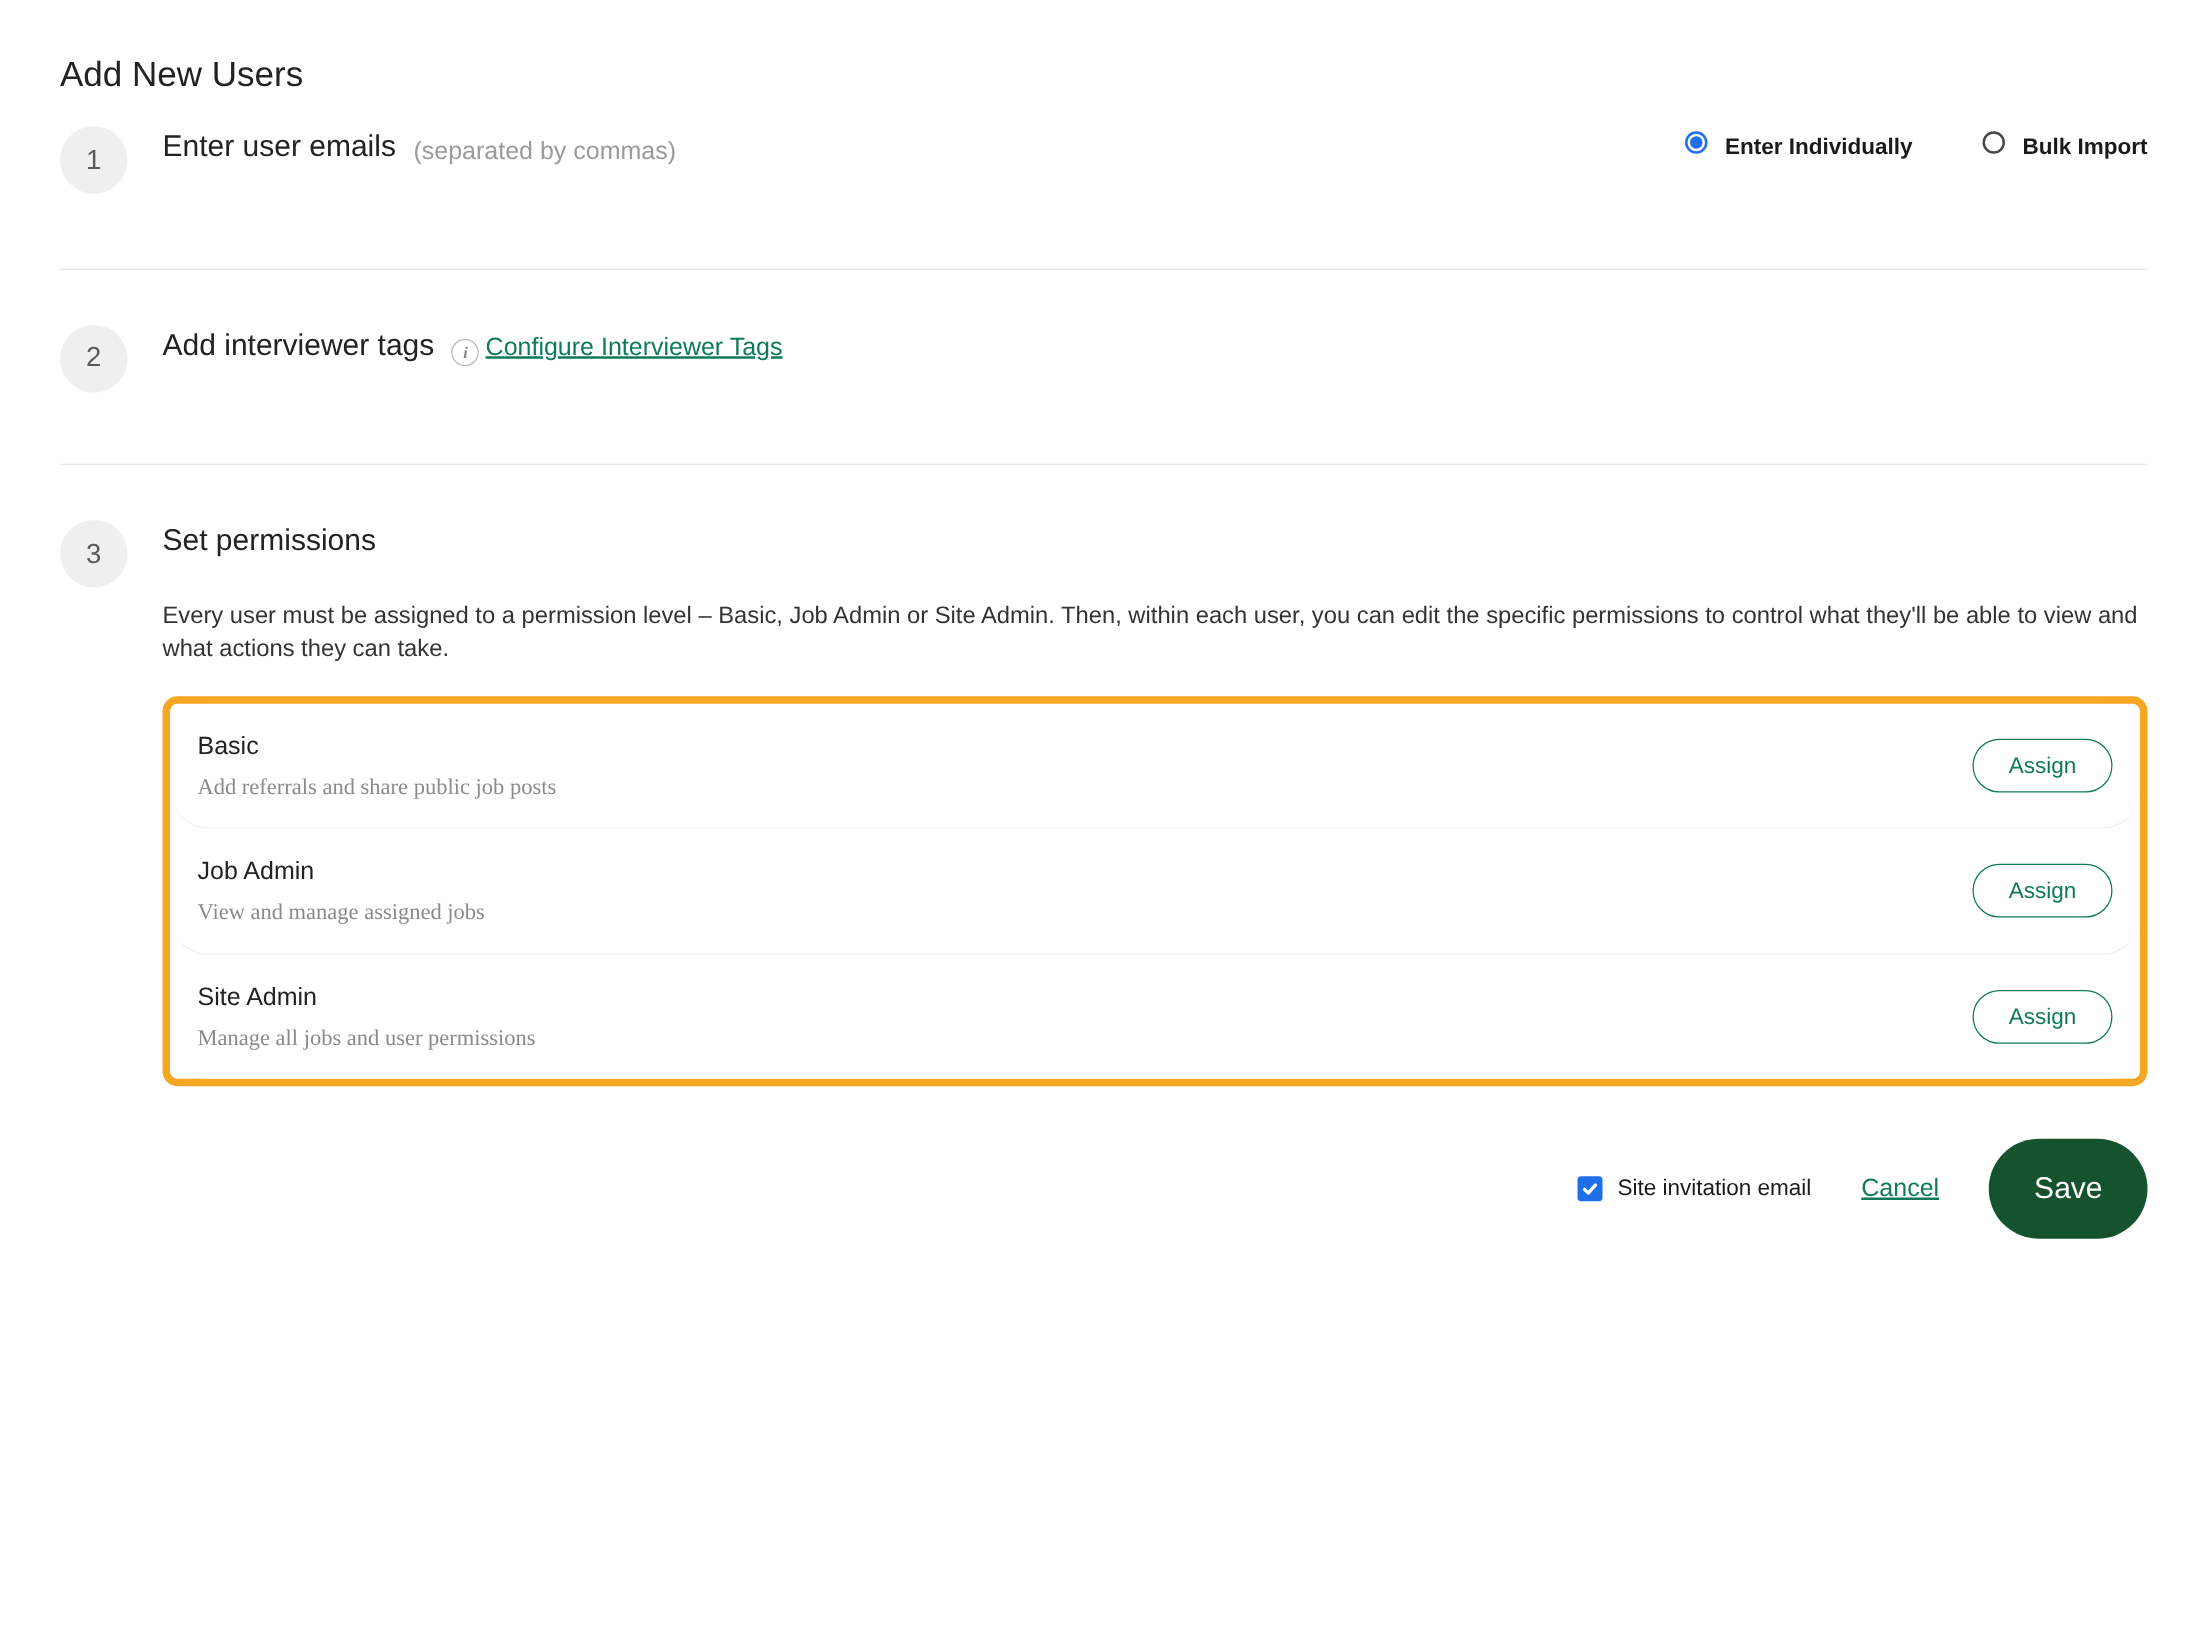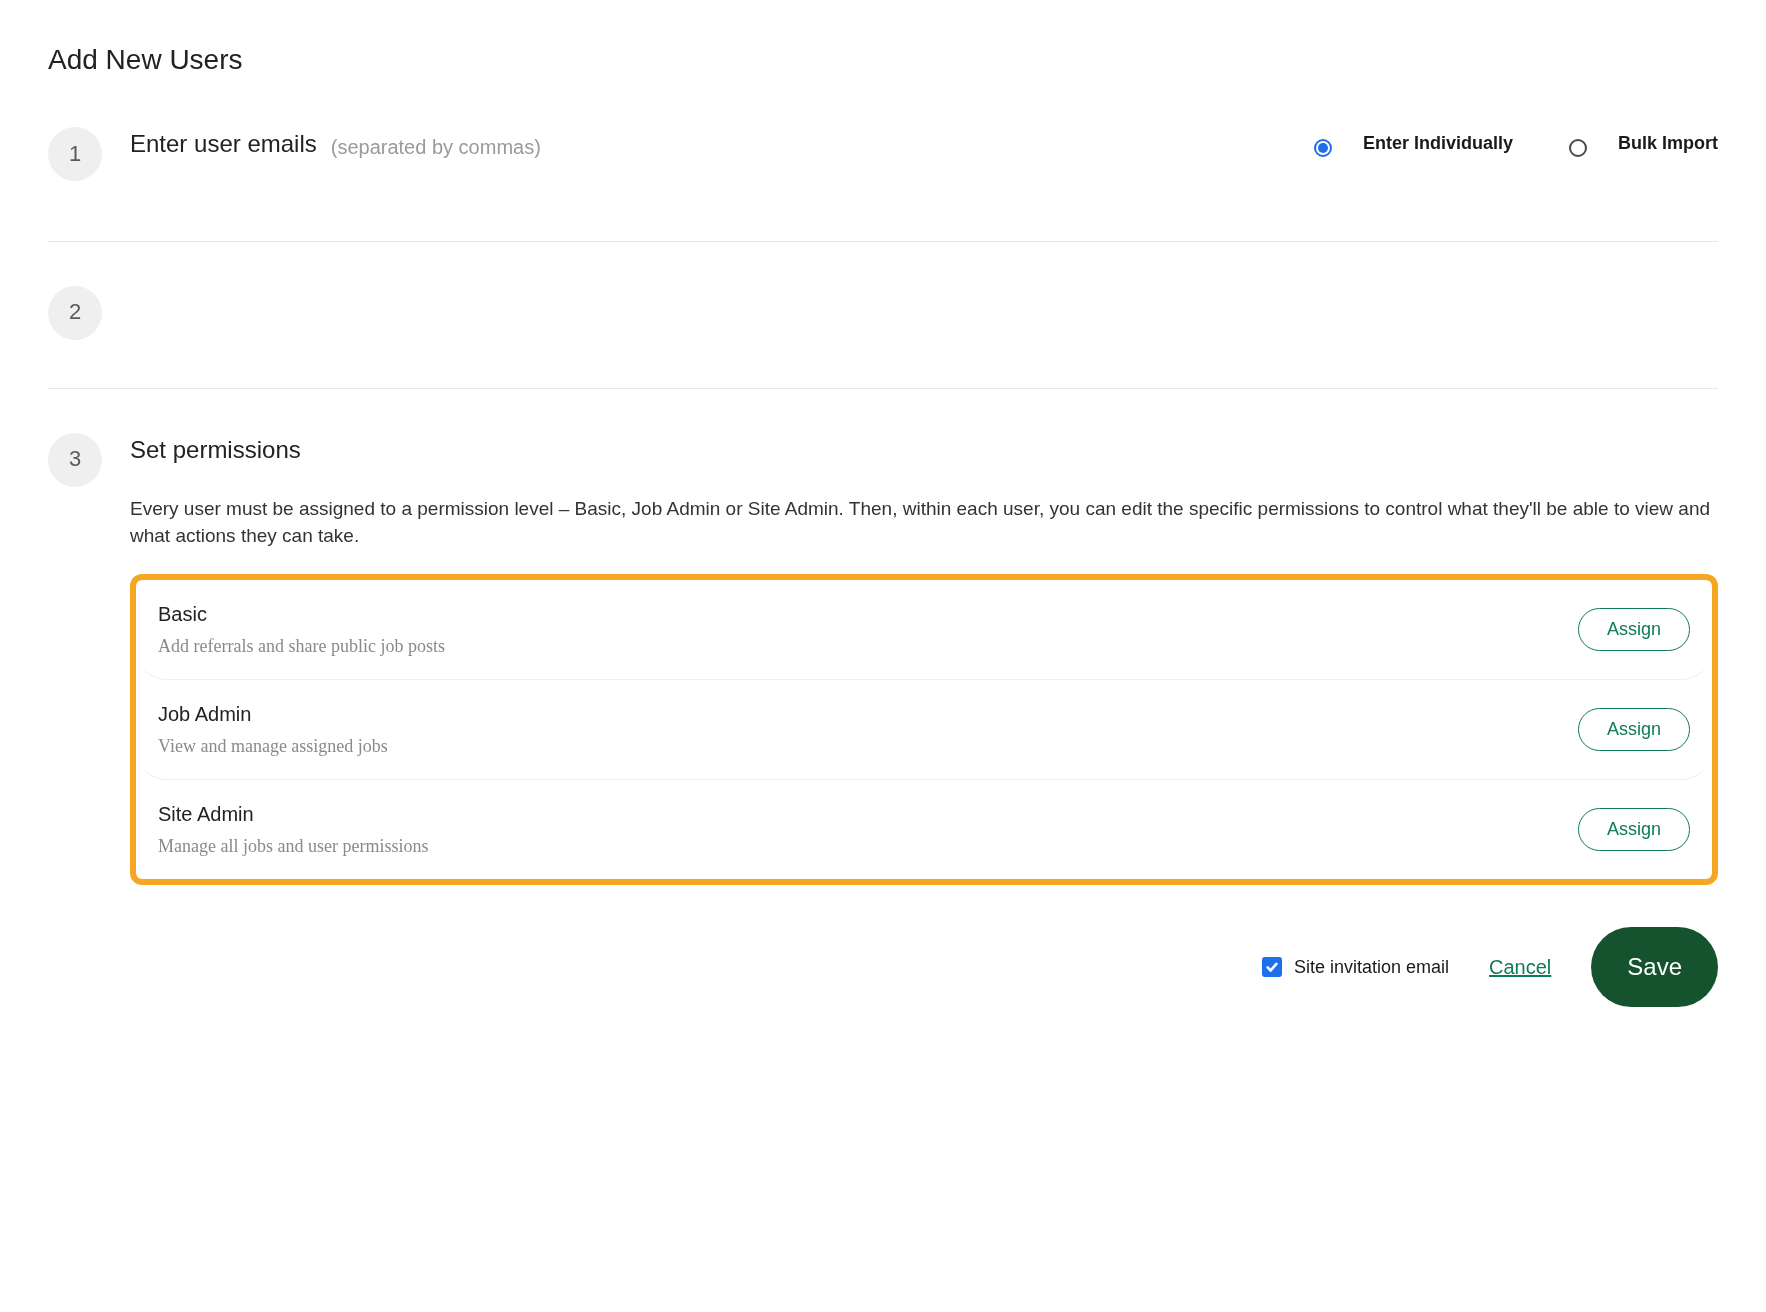--- a/index.html
+++ b/index.html
@@ -8,21 +8,21 @@
       background: #ffffff;
       color: #1a1a1a;
       padding: 40px 48px;
       font-size: 18px;
       line-height: 1.4;
     }
     .page-title {
       font-size: 28px;
       font-weight: 500;
       color: #222;
-      margin-bottom: 48px;
+      margin-bottom: 22px;
     }
     .step {
       display: flex;
       align-items: flex-start;
       gap: 28px;
       padding-bottom: 48px;
     }
     .step-body { flex: 1; }
     .step-number {
       width: 54px;
@@ -56,22 +56,22 @@
       color: #9a9a9a;
       font-weight: 400;
     }
     .radio-group {
       display: flex;
       align-items: center;
       gap: 56px;
     }
     .radio-option {
       display: inline-flex;
-      align-items: flex-end;
-      gap: 31px;
+      align-items: flex-start;
+      gap: 14px;
       cursor: pointer;
       font-weight: 600;
     }
     .radio-circle {
       width: 18px;
       height: 18px;
       border-radius: 50%;
       border: 2px solid #4a4a4a;
       position: relative;
     }
@@ -223,20 +223,27 @@
         </label>
       </div>
     </div>
   </div>
 </div>
 
 <hr class="divider">
 
 <div class="step">
   <div class="step-number">2</div>
+  <div class="step-body">
+    <div class="step-title" style="margin-bottom:30px;">
+      <span>Add interviewer tags</span>
+      <span class="info-icon">i</span>
+    </div>
+    <a class="link-green">Configure Interviewer Tags</a>
+  </div>
 </div>
 
 <hr class="divider">
 
 <div class="step" style="padding-bottom:0;">
   <div class="step-number">3</div>
   <div class="step-body">
     <div class="step-title" style="margin-bottom:30px;">
       <span>Set permissions</span>
     </div>

